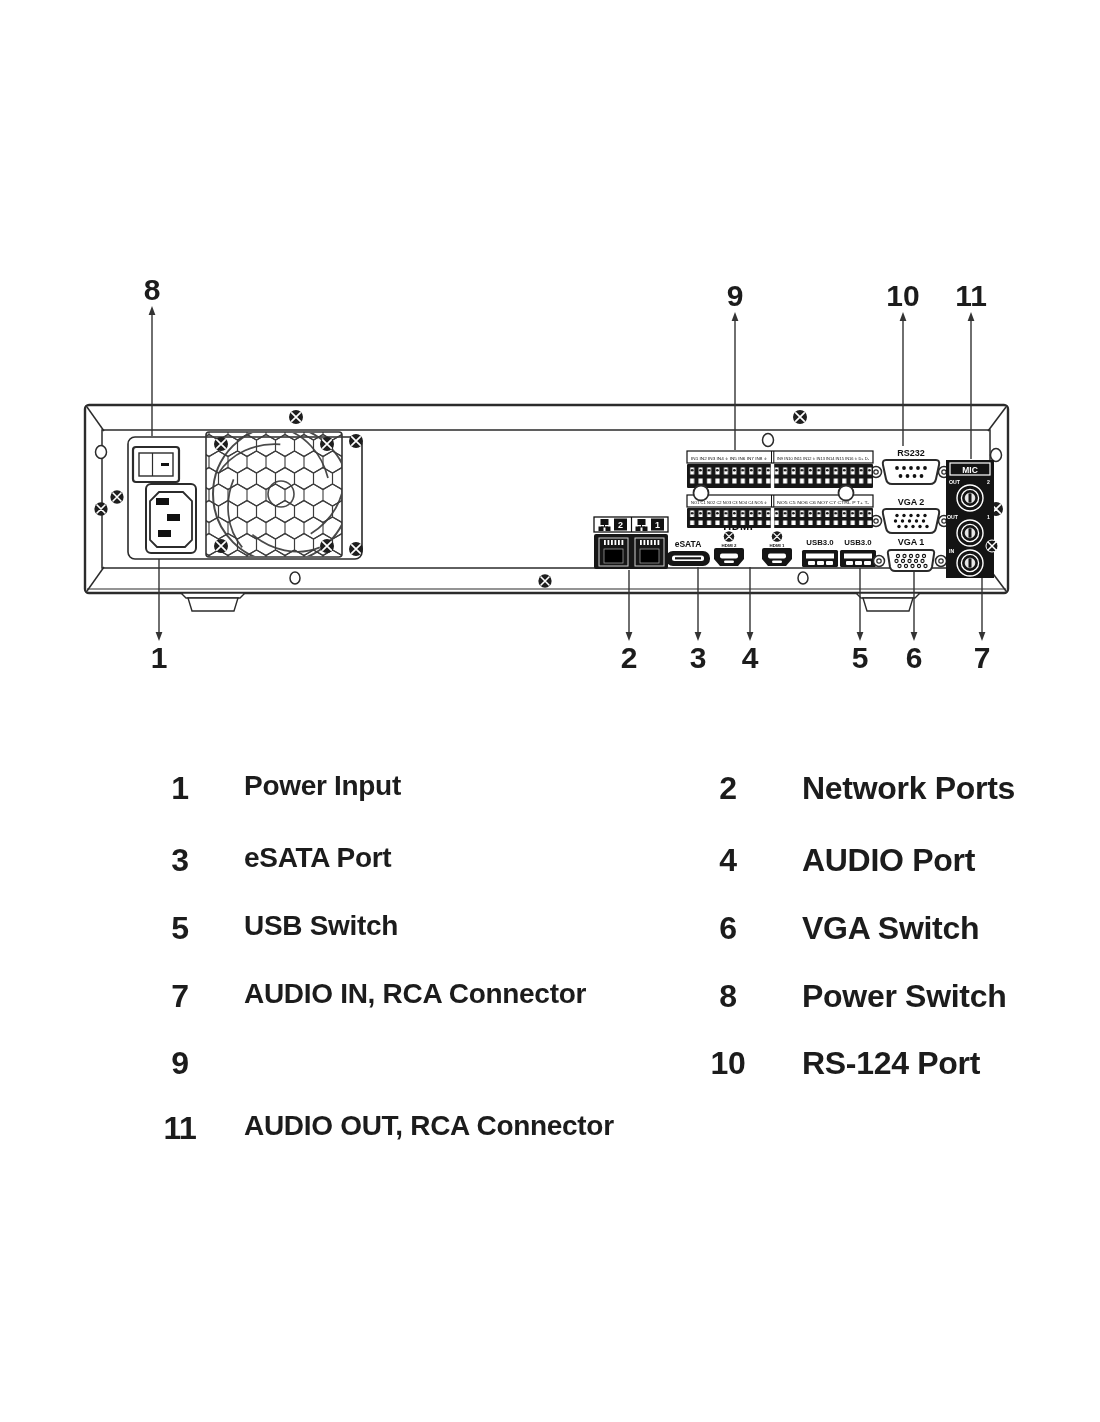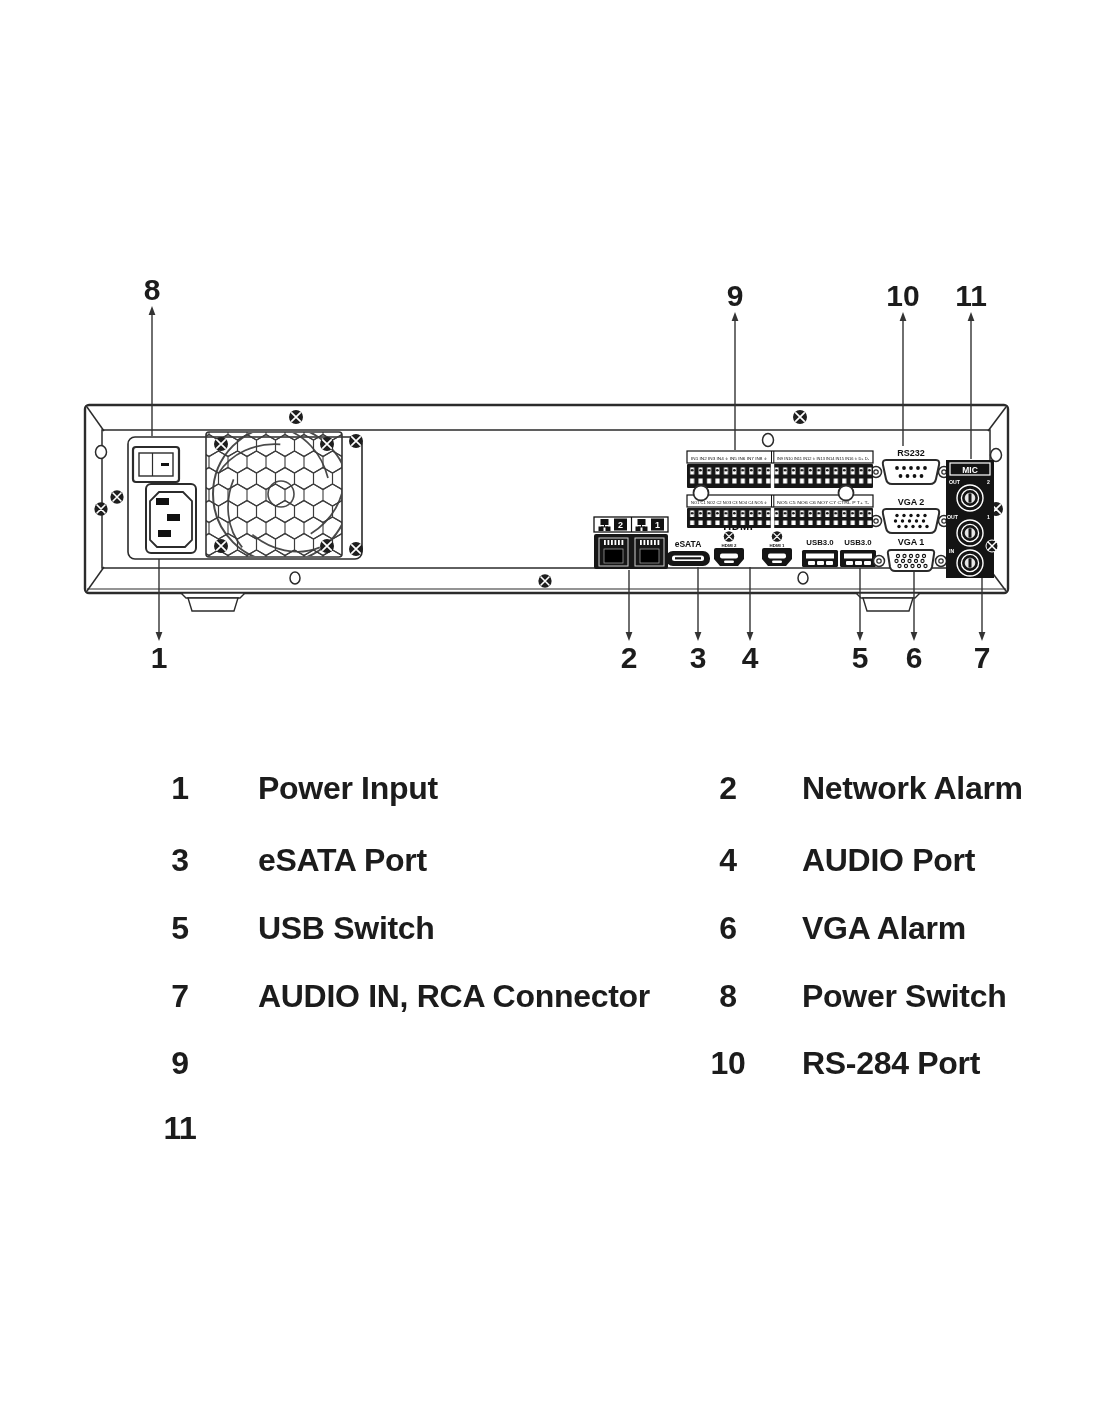--- a/index.html
+++ b/index.html
@@ -6,21 +6,21 @@
   body{width:1100px;height:1422px;position:relative;font-family:"Liberation Sans",sans-serif;color:#1c1c1c;}
   #figure-svg{position:absolute;left:0;top:0;}
   .num{font-size:30px;font-weight:600;fill:#1c1c1c;}
   .lbl{font-weight:bold;fill:#111;}
   .wlbl{font-weight:bold;fill:#ffffff;}
   .micro{font-size:3.8px;fill:#111;}
   .legend{position:absolute;left:0;top:0;width:1100px;height:1422px;}
   .lrow{position:absolute;left:0;width:1100px;height:40px;}
   .lnum{position:absolute;left:148px;width:64px;text-align:center;font-size:32px;font-weight:600;letter-spacing:-0.3px;}
   .lnum2{position:absolute;left:696px;width:64px;text-align:center;font-size:32px;font-weight:600;letter-spacing:-0.3px;}
-  .llabel{position:absolute;left:258px;font-size:32px;font-weight:600;letter-spacing:-0.3px;white-space:nowrap;}
+  .llabel{position:absolute;left:244px;font-size:28px;font-weight:600;letter-spacing:-0.3px;white-space:nowrap;}
   .llabel2{position:absolute;left:802px;font-size:32px;font-weight:600;letter-spacing:-0.3px;white-space:nowrap;}
 </style>
 </head>
 <body>
 
 <svg id="figure-svg" width="1100" height="700" viewBox="0 0 1100 700" xmlns="http://www.w3.org/2000/svg">
   <defs>
     <g id="scr">
       <circle r="7" fill="#1e1e1e"></circle>
       <path d="M-4.2,-4.2 L4.2,4.2 M-4.2,4.2 L4.2,-4.2" stroke="#ffffff" stroke-width="1.7" stroke-linecap="round"></path>
@@ -370,41 +370,42 @@
     <text class="num" x="914" y="668">6</text>
     <text class="num" x="982" y="668">7</text>
   </g>
 </svg>
 
 <div class="legend">
   <div class="lrow" style="top:770px">
     <span class="lnum">1</span>
     <span class="llabel">Power Input</span>
     <span class="lnum2">2</span>
-    <span class="llabel2">Network Alarm</span>
+    <span class="llabel2">Network Ports</span>
   </div>
   <div class="lrow" style="top:842px">
     <span class="lnum">3</span>
     <span class="llabel">eSATA Port</span>
     <span class="lnum2">4</span>
     <span class="llabel2">AUDIO Port</span>
   </div>
   <div class="lrow" style="top:910px">
     <span class="lnum">5</span>
     <span class="llabel">USB Switch</span>
     <span class="lnum2">6</span>
-    <span class="llabel2">VGA Alarm</span>
+    <span class="llabel2">VGA Switch</span>
   </div>
   <div class="lrow" style="top:978px">
     <span class="lnum">7</span>
     <span class="llabel">AUDIO IN, RCA Connector</span>
     <span class="lnum2">8</span>
     <span class="llabel2">Power Switch</span>
   </div>
   <div class="lrow" style="top:1045px">
     <span class="lnum">9</span>
     <span class="lnum2">10</span>
-    <span class="llabel2">RS-284 Port</span>
+    <span class="llabel2">RS-124 Port</span>
   </div>
   <div class="lrow" style="top:1110px">
     <span class="lnum">11</span>
+    <span class="llabel">AUDIO OUT, RCA Connector</span>
   </div>
 </div>
 
 </body></html>

